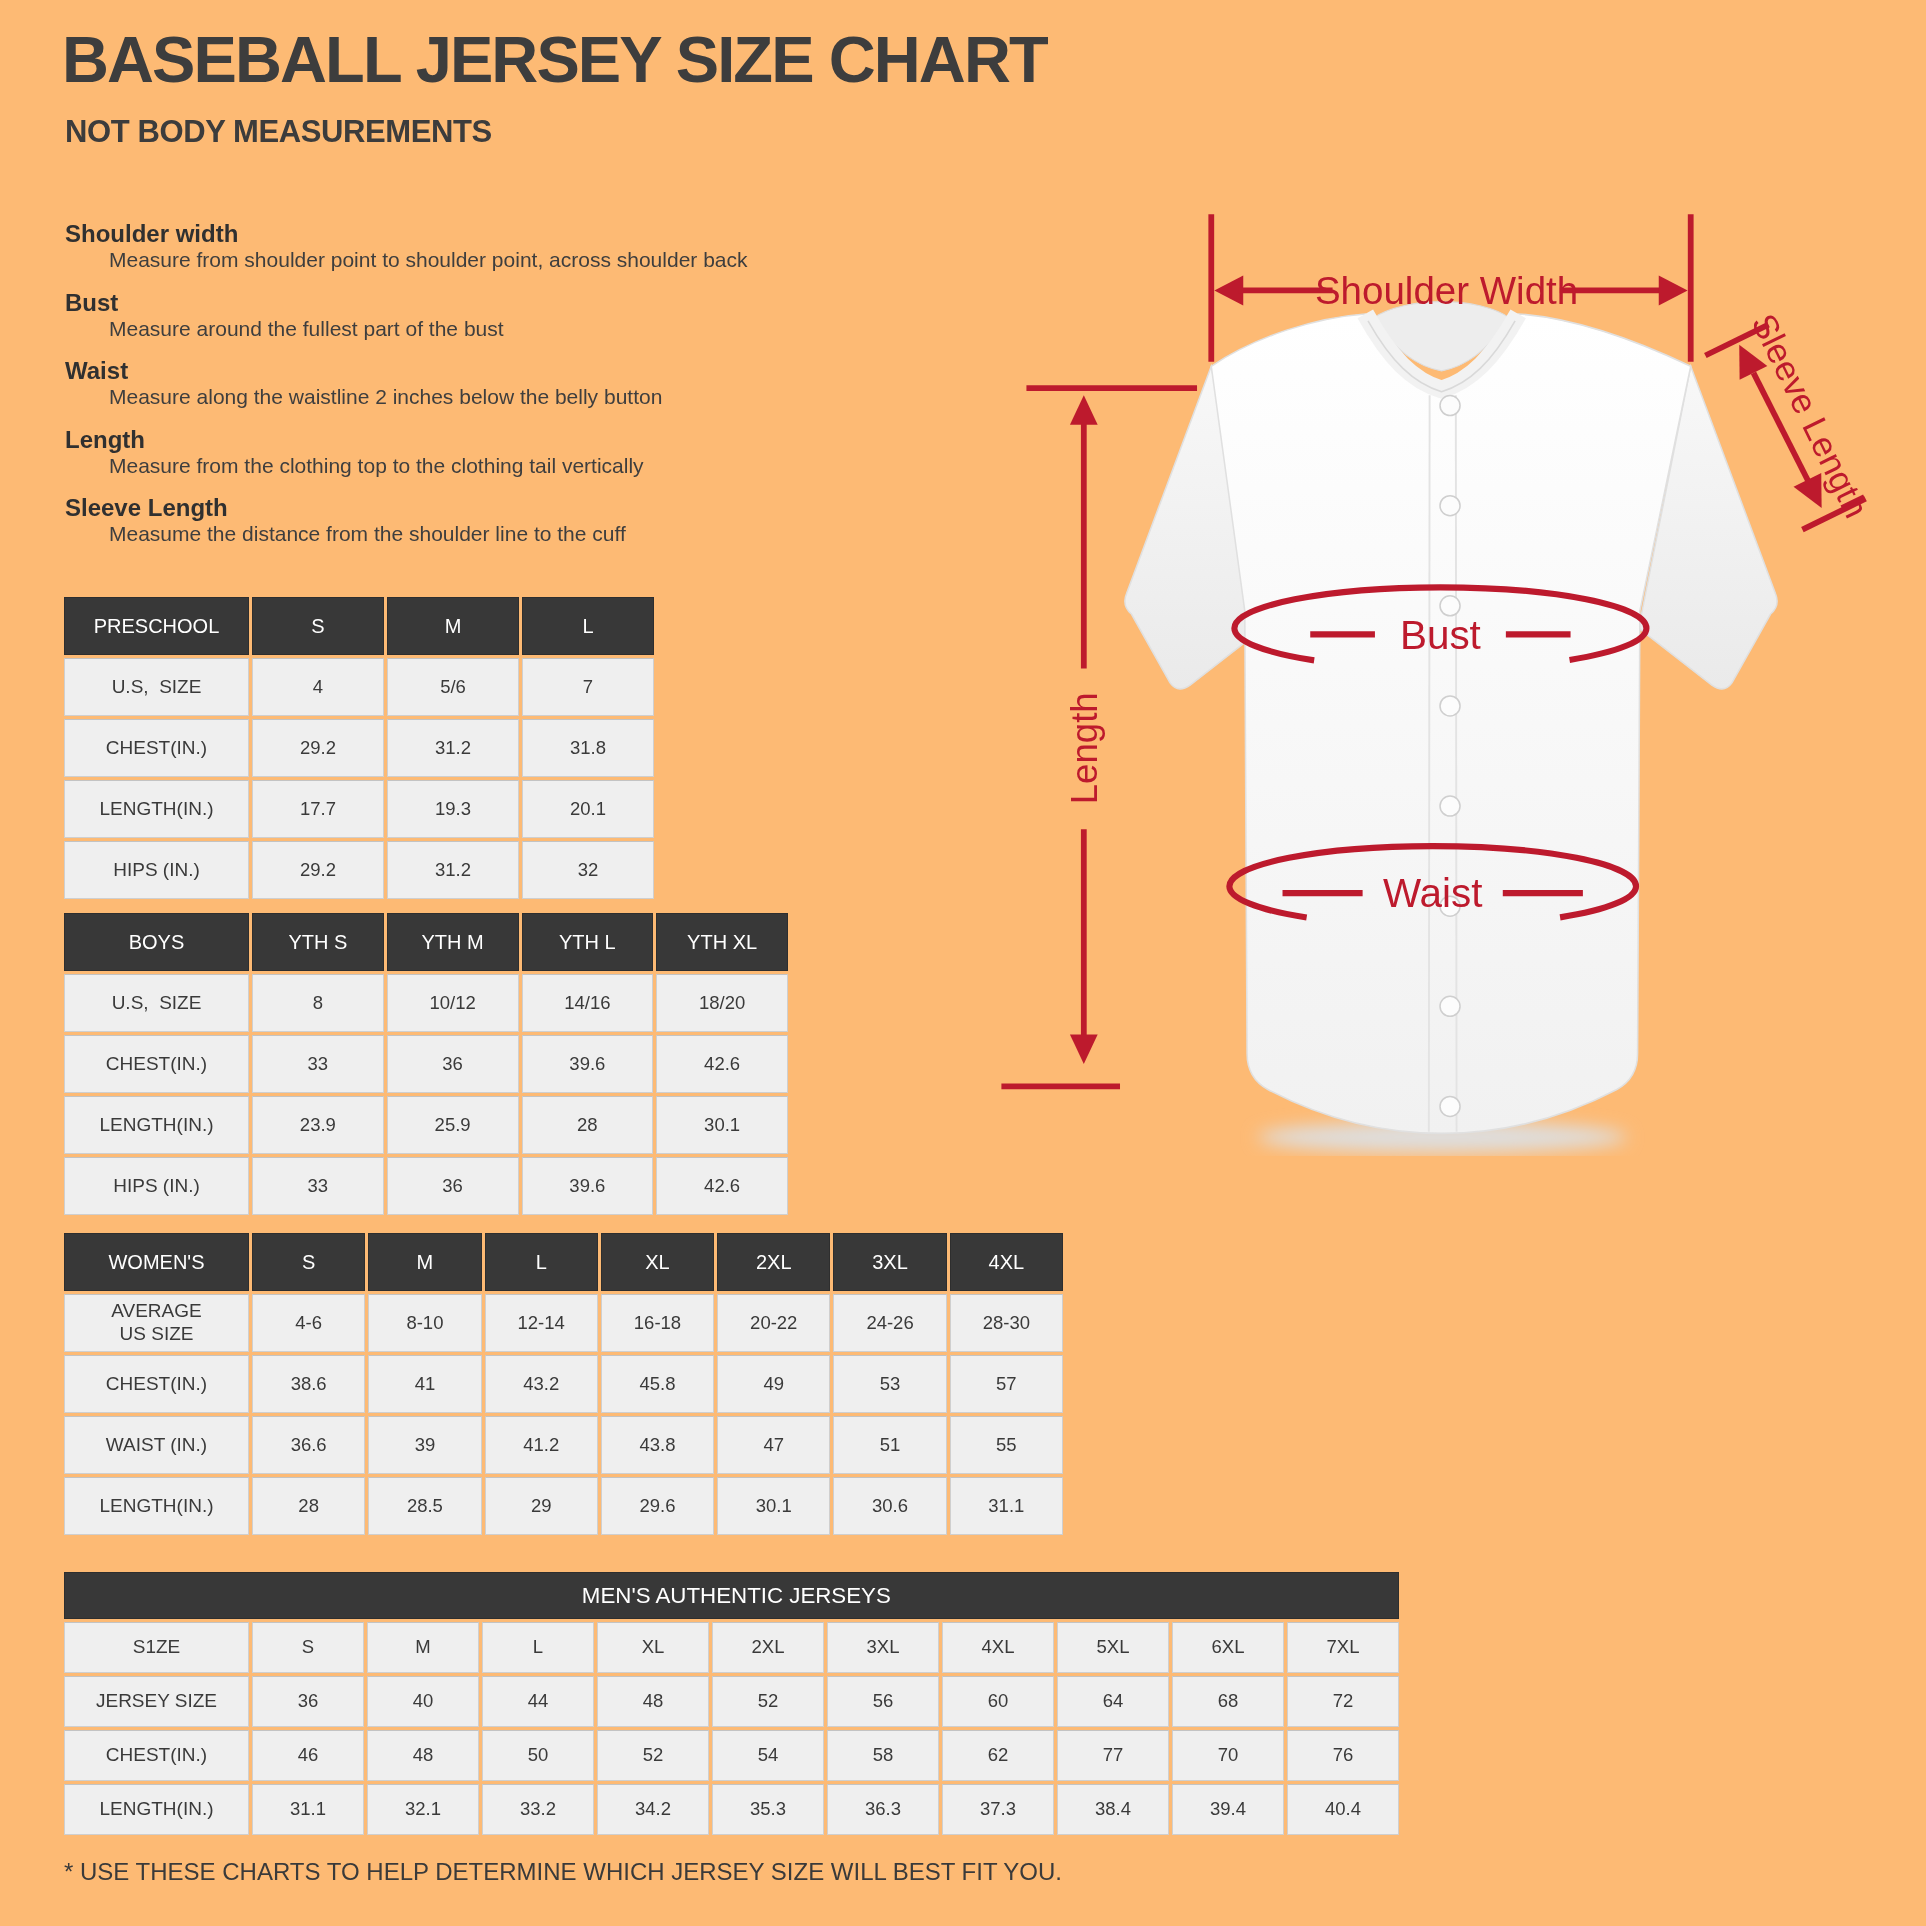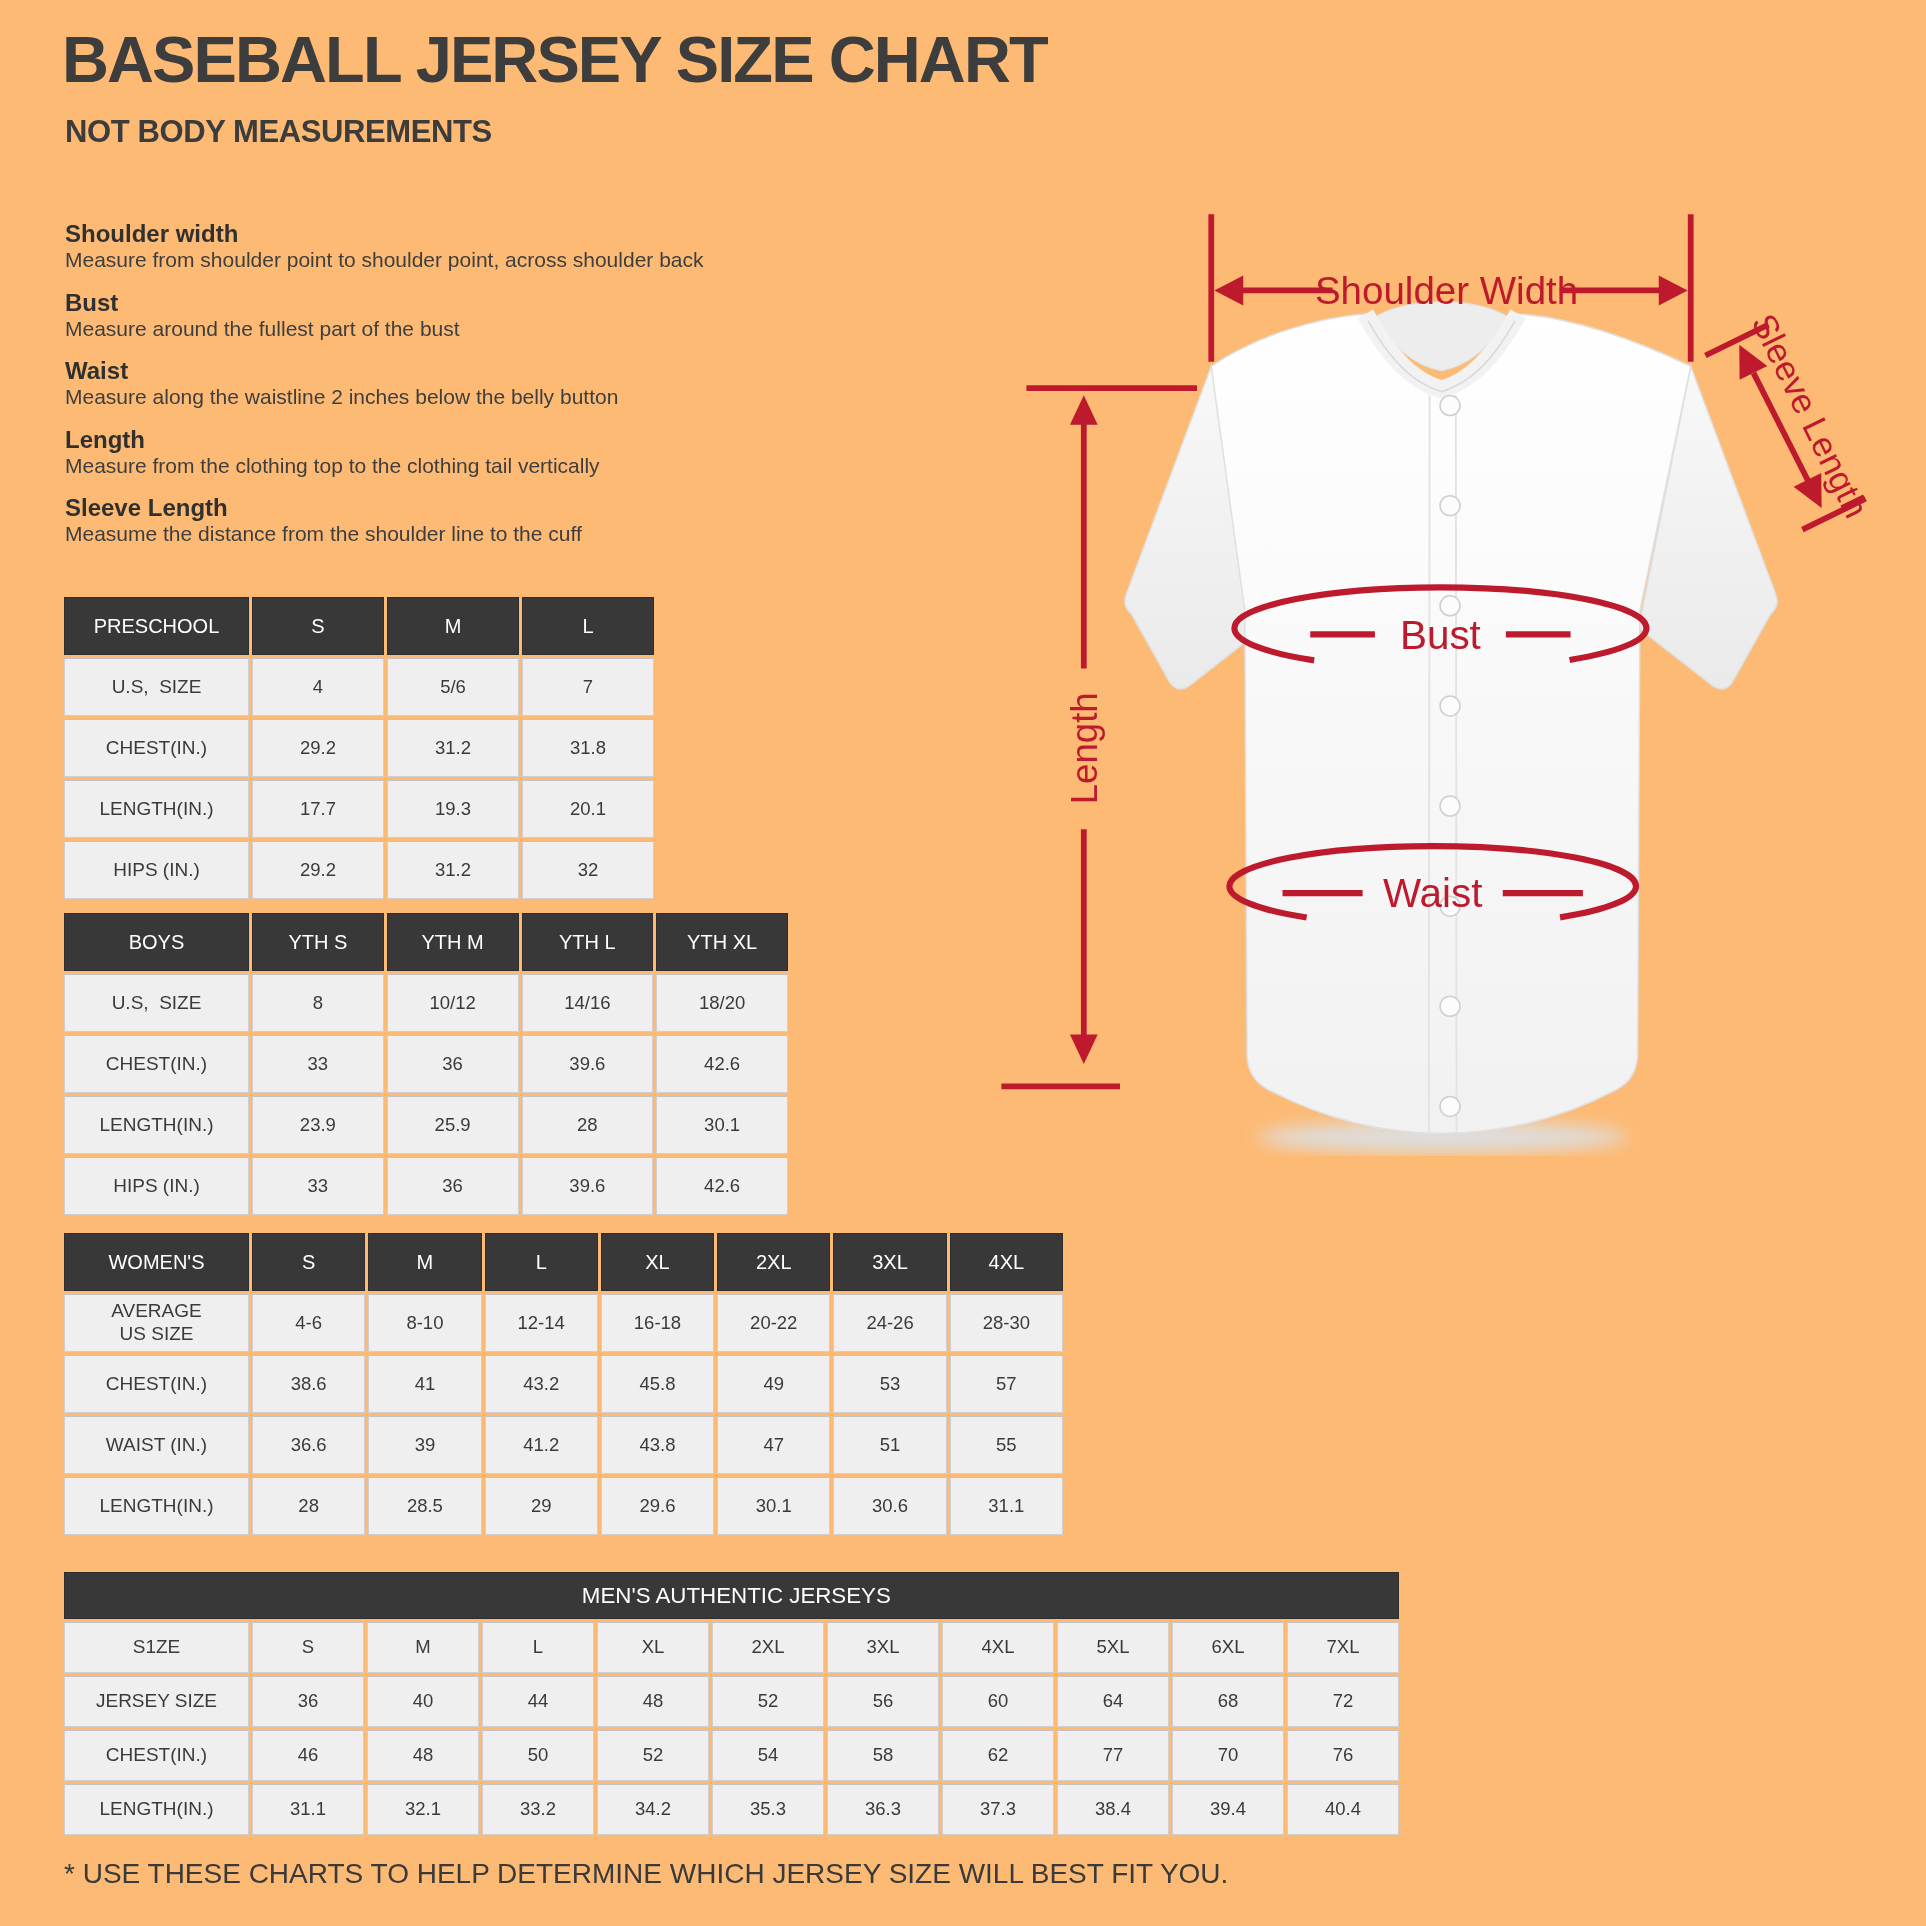--- a/index.html
+++ b/index.html
@@ -8,39 +8,39 @@
         font-family:"Liberation Sans",sans-serif;color:#3b3b3b;overflow:hidden;}
 
   .title{position:absolute;left:62px;top:22.3px;margin:0;font-size:65px;font-weight:700;
          letter-spacing:-1.9px;color:#3d3d3d;white-space:nowrap;}
   .subtitle{position:absolute;left:65px;top:112px;font-size:31px;font-weight:700;
             line-height:1.28;color:#3c3c3c;letter-spacing:-0.4px;}
 
   .defs{position:absolute;left:65px;top:221px;width:936px;}
   .def{margin-bottom:18px;}
   .term{font-size:24px;font-weight:700;color:#303030;line-height:1.05;}
-  .desc{font-size:21px;font-weight:400;color:#3e3e3e;line-height:1.12;margin-top:1.9px;}
+  .desc{font-size:21px;font-weight:400;color:#3e3e3e;line-height:1.12;margin-top:1.9px;margin-left:44px;}
 
   .size-table{position:absolute;border-collapse:separate;border-spacing:3.5px 3.1px;table-layout:fixed;}
   .size-table col.col-label{width:185px;}
   .size-table th,.size-table td{text-align:center;vertical-align:middle;padding:0 2.3px;}
   .size-table td{background:#efefef;border:0.8px solid #cfcfcf;border-top-color:#c3c3c3;
                  font-size:18.5px;color:#3a3a3a;height:56px;white-space:pre-line;line-height:1.2;}
   .size-table td.rowlabel{font-size:19px;}
   .size-table th.hdr{background:#383838;color:#ffffff;font-size:20px;font-weight:400;
                      border:0.8px solid #2e2e2e;height:56px;}
   .size-table th.banner{background:#383838;color:#ffffff;font-size:22.3px;font-weight:400;
                         border:0.8px solid #2e2e2e;height:45px;padding-left:12px;}
   .tbl-preschool{left:61px;top:594px;width:596px;}
   .tbl-boys{left:61px;top:910px;width:730px;}
   .tbl-womens{left:61px;top:1230px;width:1005px;}
   .tbl-mens{left:61px;top:1569px;width:1341px;}
   .tbl-mens td{height:49px;}
 
-  .footnote{position:absolute;left:64px;top:1858px;font-size:28px;font-weight:500;
+  .footnote{position:absolute;left:64px;top:1858px;font-size:24px;font-weight:500;
             color:#3a3a3a;white-space:nowrap;}
 
   .diagram{position:absolute;left:986px;top:185px;width:940px;height:971px;color:#bd1a2d;}
   .anno line{stroke:currentColor;stroke-width:15;fill:none;}
   .anno .thick{stroke-width:16;}
   .anno polygon{fill:currentColor;stroke:none;}
   .anno ellipse{stroke:currentColor;stroke-width:16;fill:none;}
   .anno text{fill:currentColor;stroke:none;font-family:"Liberation Sans",sans-serif;}
 </style>
 </head>

